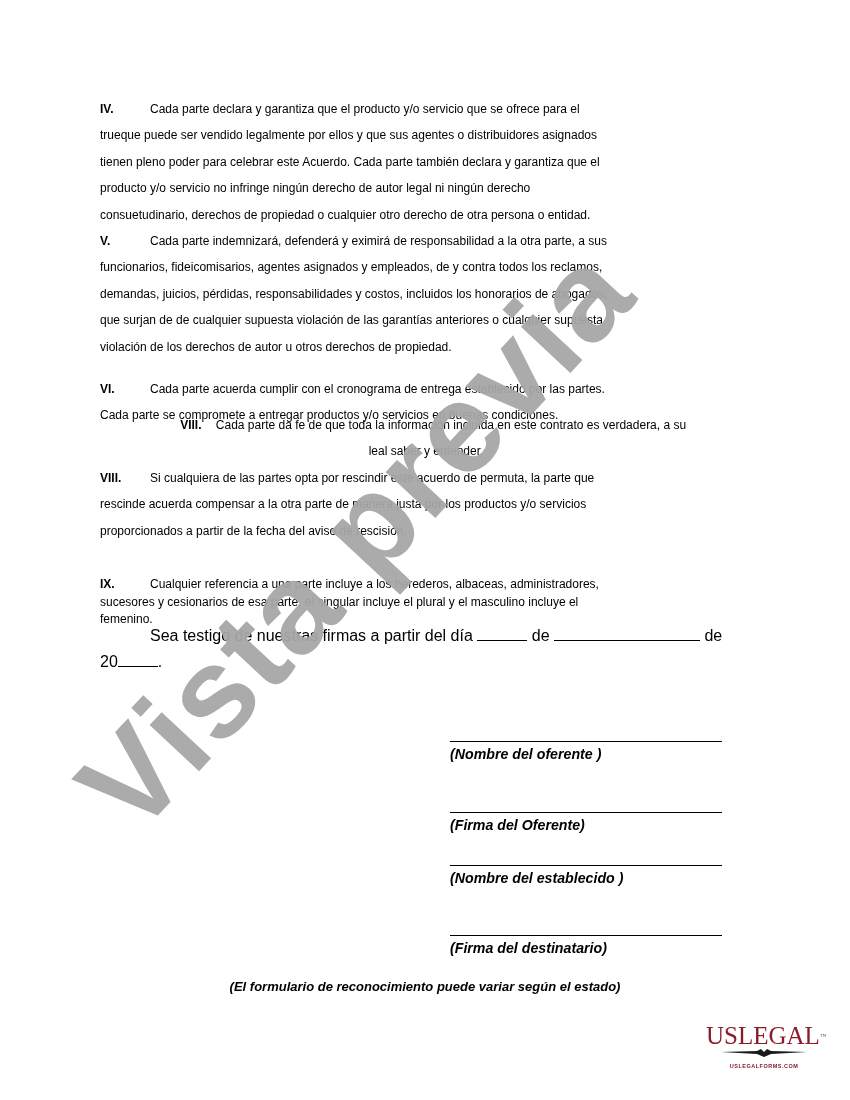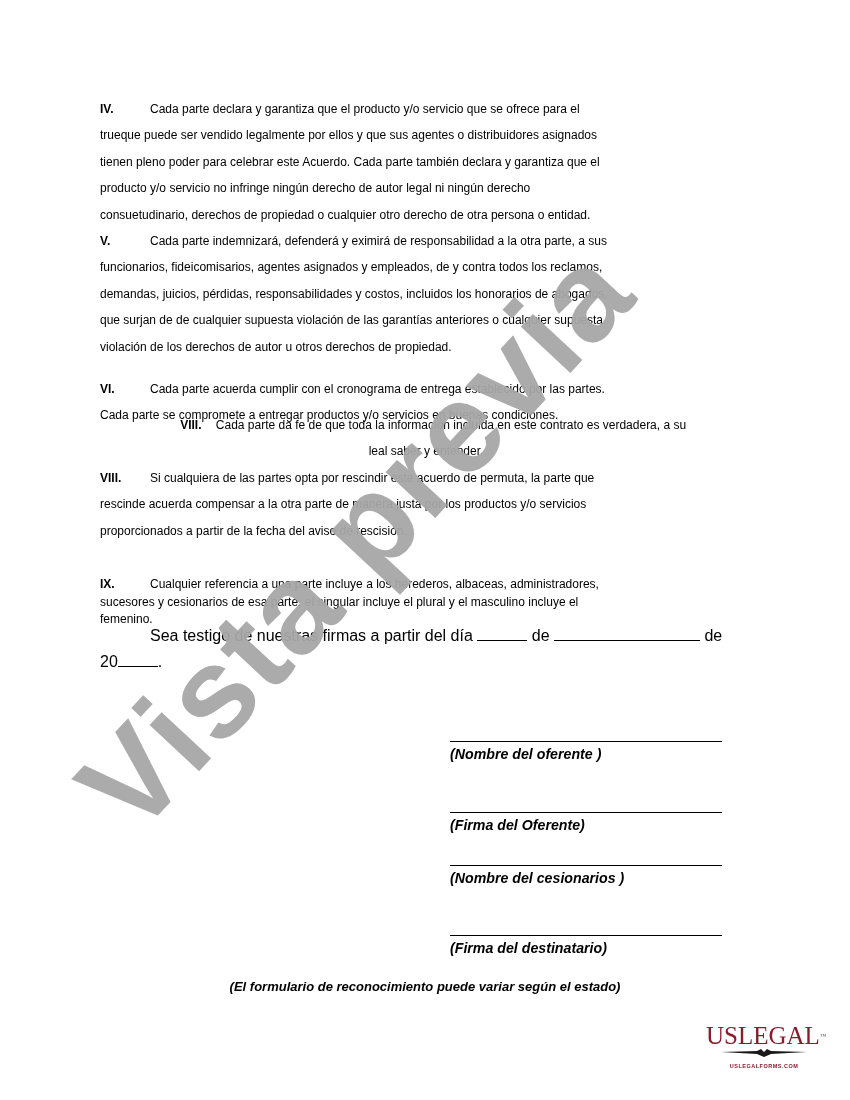--- a/index.html
+++ b/index.html
@@ -81,21 +81,21 @@
   <div class="sig" style="top:721px;">
     <div class="line"></div>
     <div class="label">(Nombre del oferente )</div>
   </div>
   <div class="sig" style="top:792px;">
     <div class="line"></div>
     <div class="label">(Firma del Oferente)</div>
   </div>
   <div class="sig" style="top:845px;">
     <div class="line"></div>
-    <div class="label">(Nombre del cesionarios )</div>
+    <div class="label">(Nombre del establecido )</div>
   </div>
   <div class="sig" style="top:915px;">
     <div class="line"></div>
     <div class="label">(Firma del destinatario)</div>
   </div>
 
   <div class="footer-note">(El formulario de reconocimiento puede variar según el estado)</div>
 
   <svg class="watermark" viewBox="0 0 760 700">
     <text x="0" y="0" transform="translate(95,640) rotate(-47)" font-family="Liberation Sans, sans-serif" font-weight="bold" font-size="128" fill="#a6a6a6" fill-opacity="0.95" letter-spacing="2">Vista previa</text>

